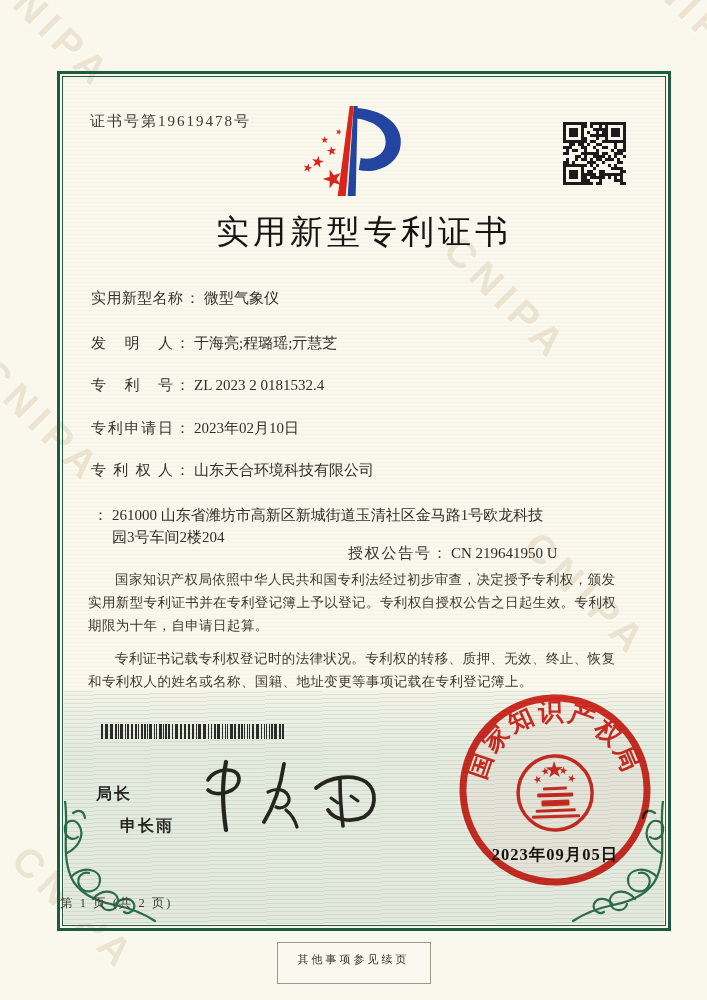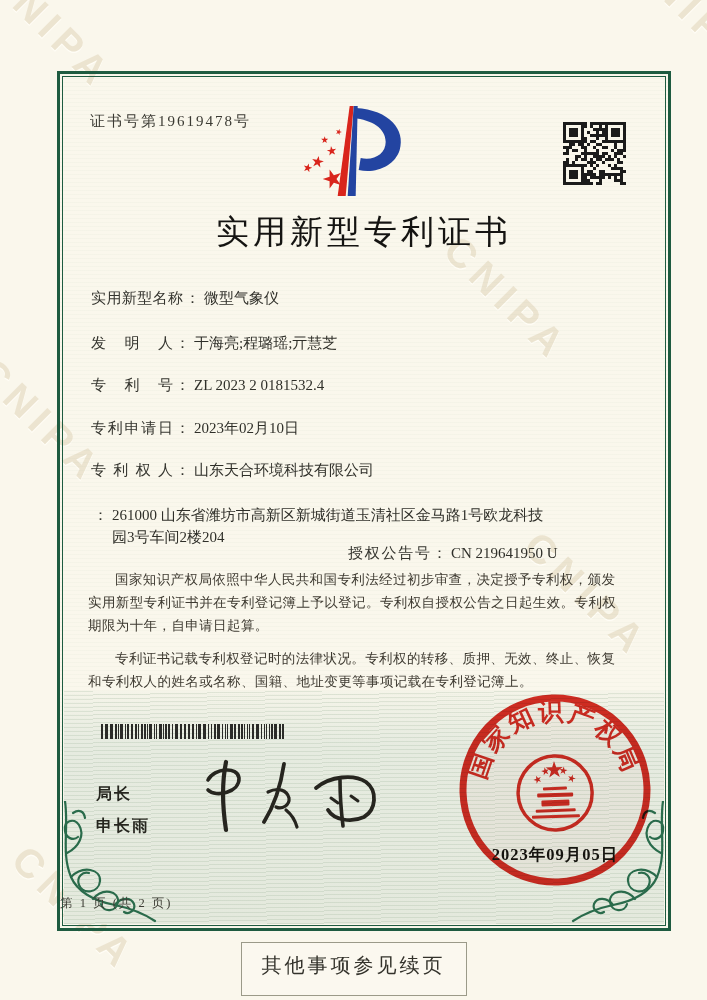--- a/index.html
+++ b/index.html
@@ -58,40 +58,40 @@
   
   .wavy{
     position:absolute;left:4px;right:4px;bottom:4px;top:617px;
     background:
       repeating-linear-gradient(179deg,rgba(110,145,110,.16) 0 1px,rgba(0,0,0,0) 1px 4px),
       linear-gradient(180deg,rgba(229,235,223,.25) 0,#e6ebe0 55px,#e4e9dd 100%);
   }
   .barcode{position:absolute;left:41px;top:650px;width:188px;height:15px;z-index:2;}
   .signer{position:absolute;left:36px;z-index:2;font-family:"Liberation Sans","DejaVu Sans",sans-serif;
     font-weight:bold;font-size:16px;color:#26261f;letter-spacing:2px;}
-  .signer-title{top:710px;} .signer-name{top:742px;}
+  .signer-title{top:710px;} .signer-name{top:742px;margin-left:24px;}
   .signature{position:absolute;left:128px;top:676px;z-index:2;}
   .seal{position:absolute;left:395px;top:616px;width:200px;height:200px;z-index:3;
     transform:rotate(-2deg);mix-blend-mode:multiply;opacity:.96;}
   .seal-date{
     position:absolute;left:395px;width:200px;top:770px;z-index:4;text-align:center;
     font-size:16.5px;font-weight:600;color:#15140f;letter-spacing:1px;
   }
   .page-indicator{
     position:absolute;left:0;right:0;top:821px;text-align:left;z-index:2;
     font-size:12.5px;letter-spacing:2px;color:#3c3c34;
   }
   .flourish{position:absolute;bottom:-2px;z-index:1;}
   .flourish.fl-left{left:-3px;}
   .flourish.fl-right{right:-3px;transform:scaleX(-1);}
   
   .footer-note{
     position:absolute;left:50%;top:942px;transform:translateX(-50%);
     border:1px solid #9b9a89;padding:9px 20px 16px;background:rgba(255,255,255,.2);
-    font-size:20px;letter-spacing:3px;color:#33322b;white-space:nowrap;text-align:center;
+    font-size:11px;letter-spacing:3px;color:#33322b;white-space:nowrap;text-align:center;
   }
 </style>
 </head>
 <body>
 
 <div class="page">
 
   <div class="wm wm1">CNIPA</div>
   <div class="wm wm2">CNIPA</div>
   <div class="wm wm3">CNIPA</div>

